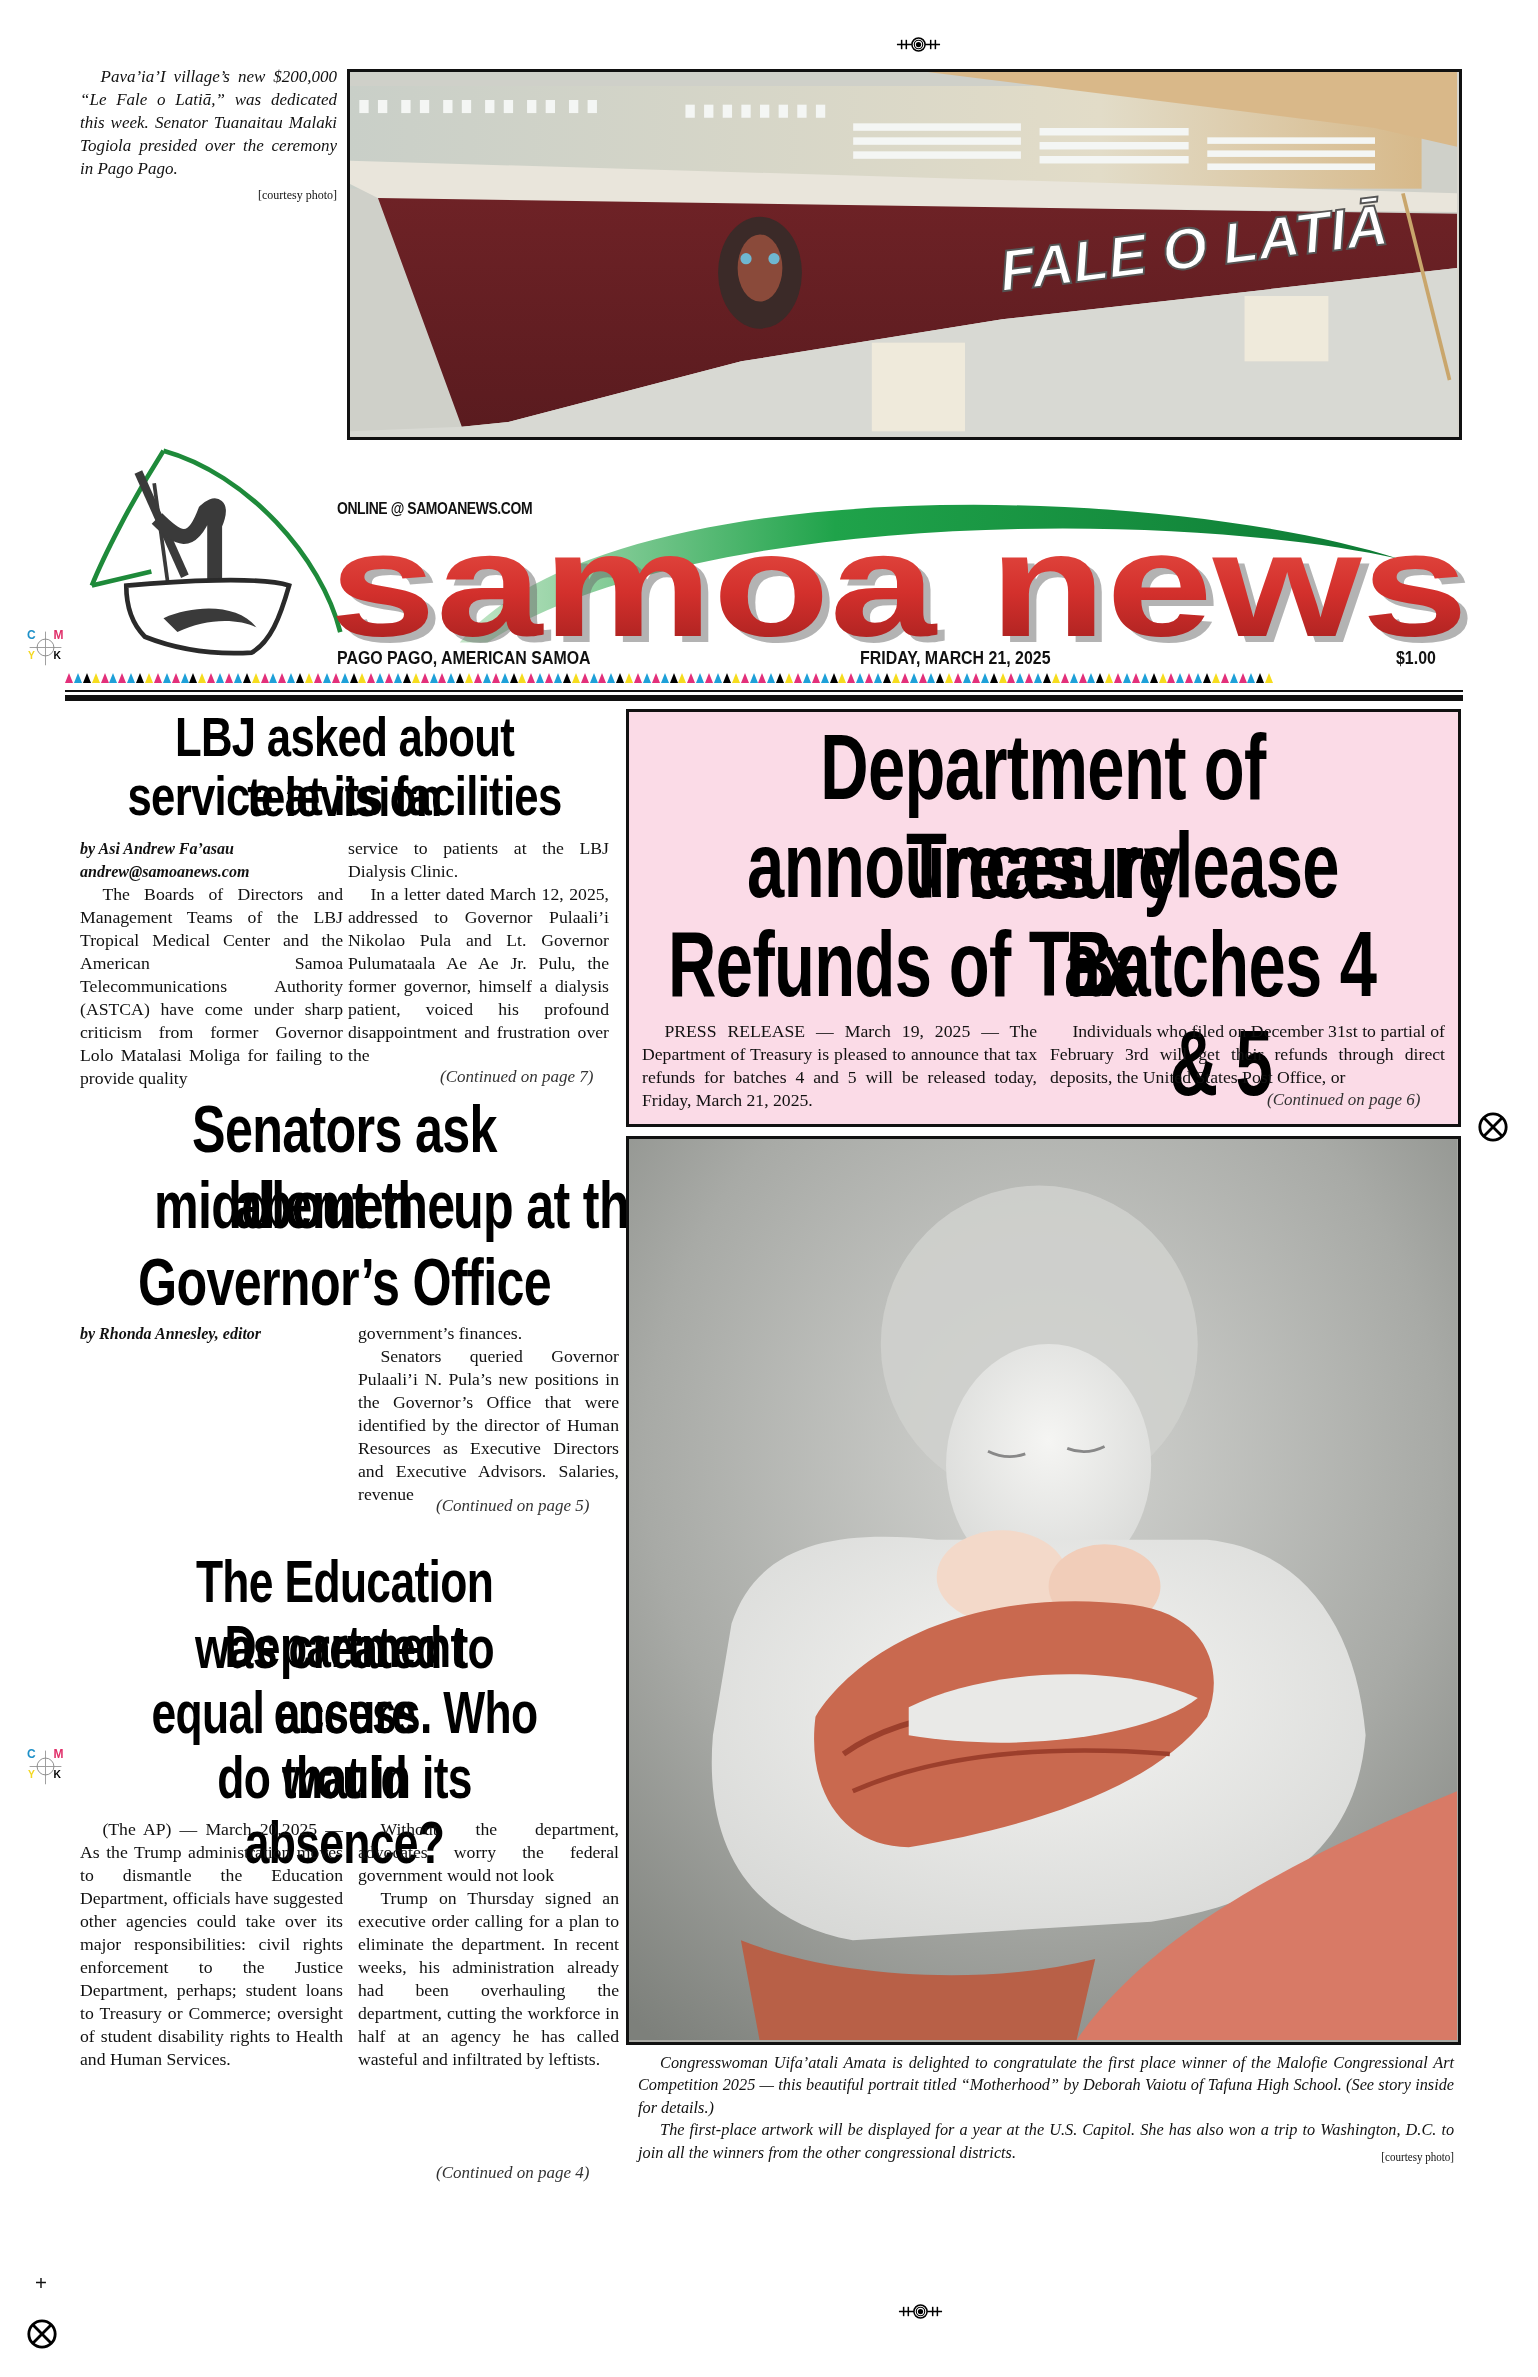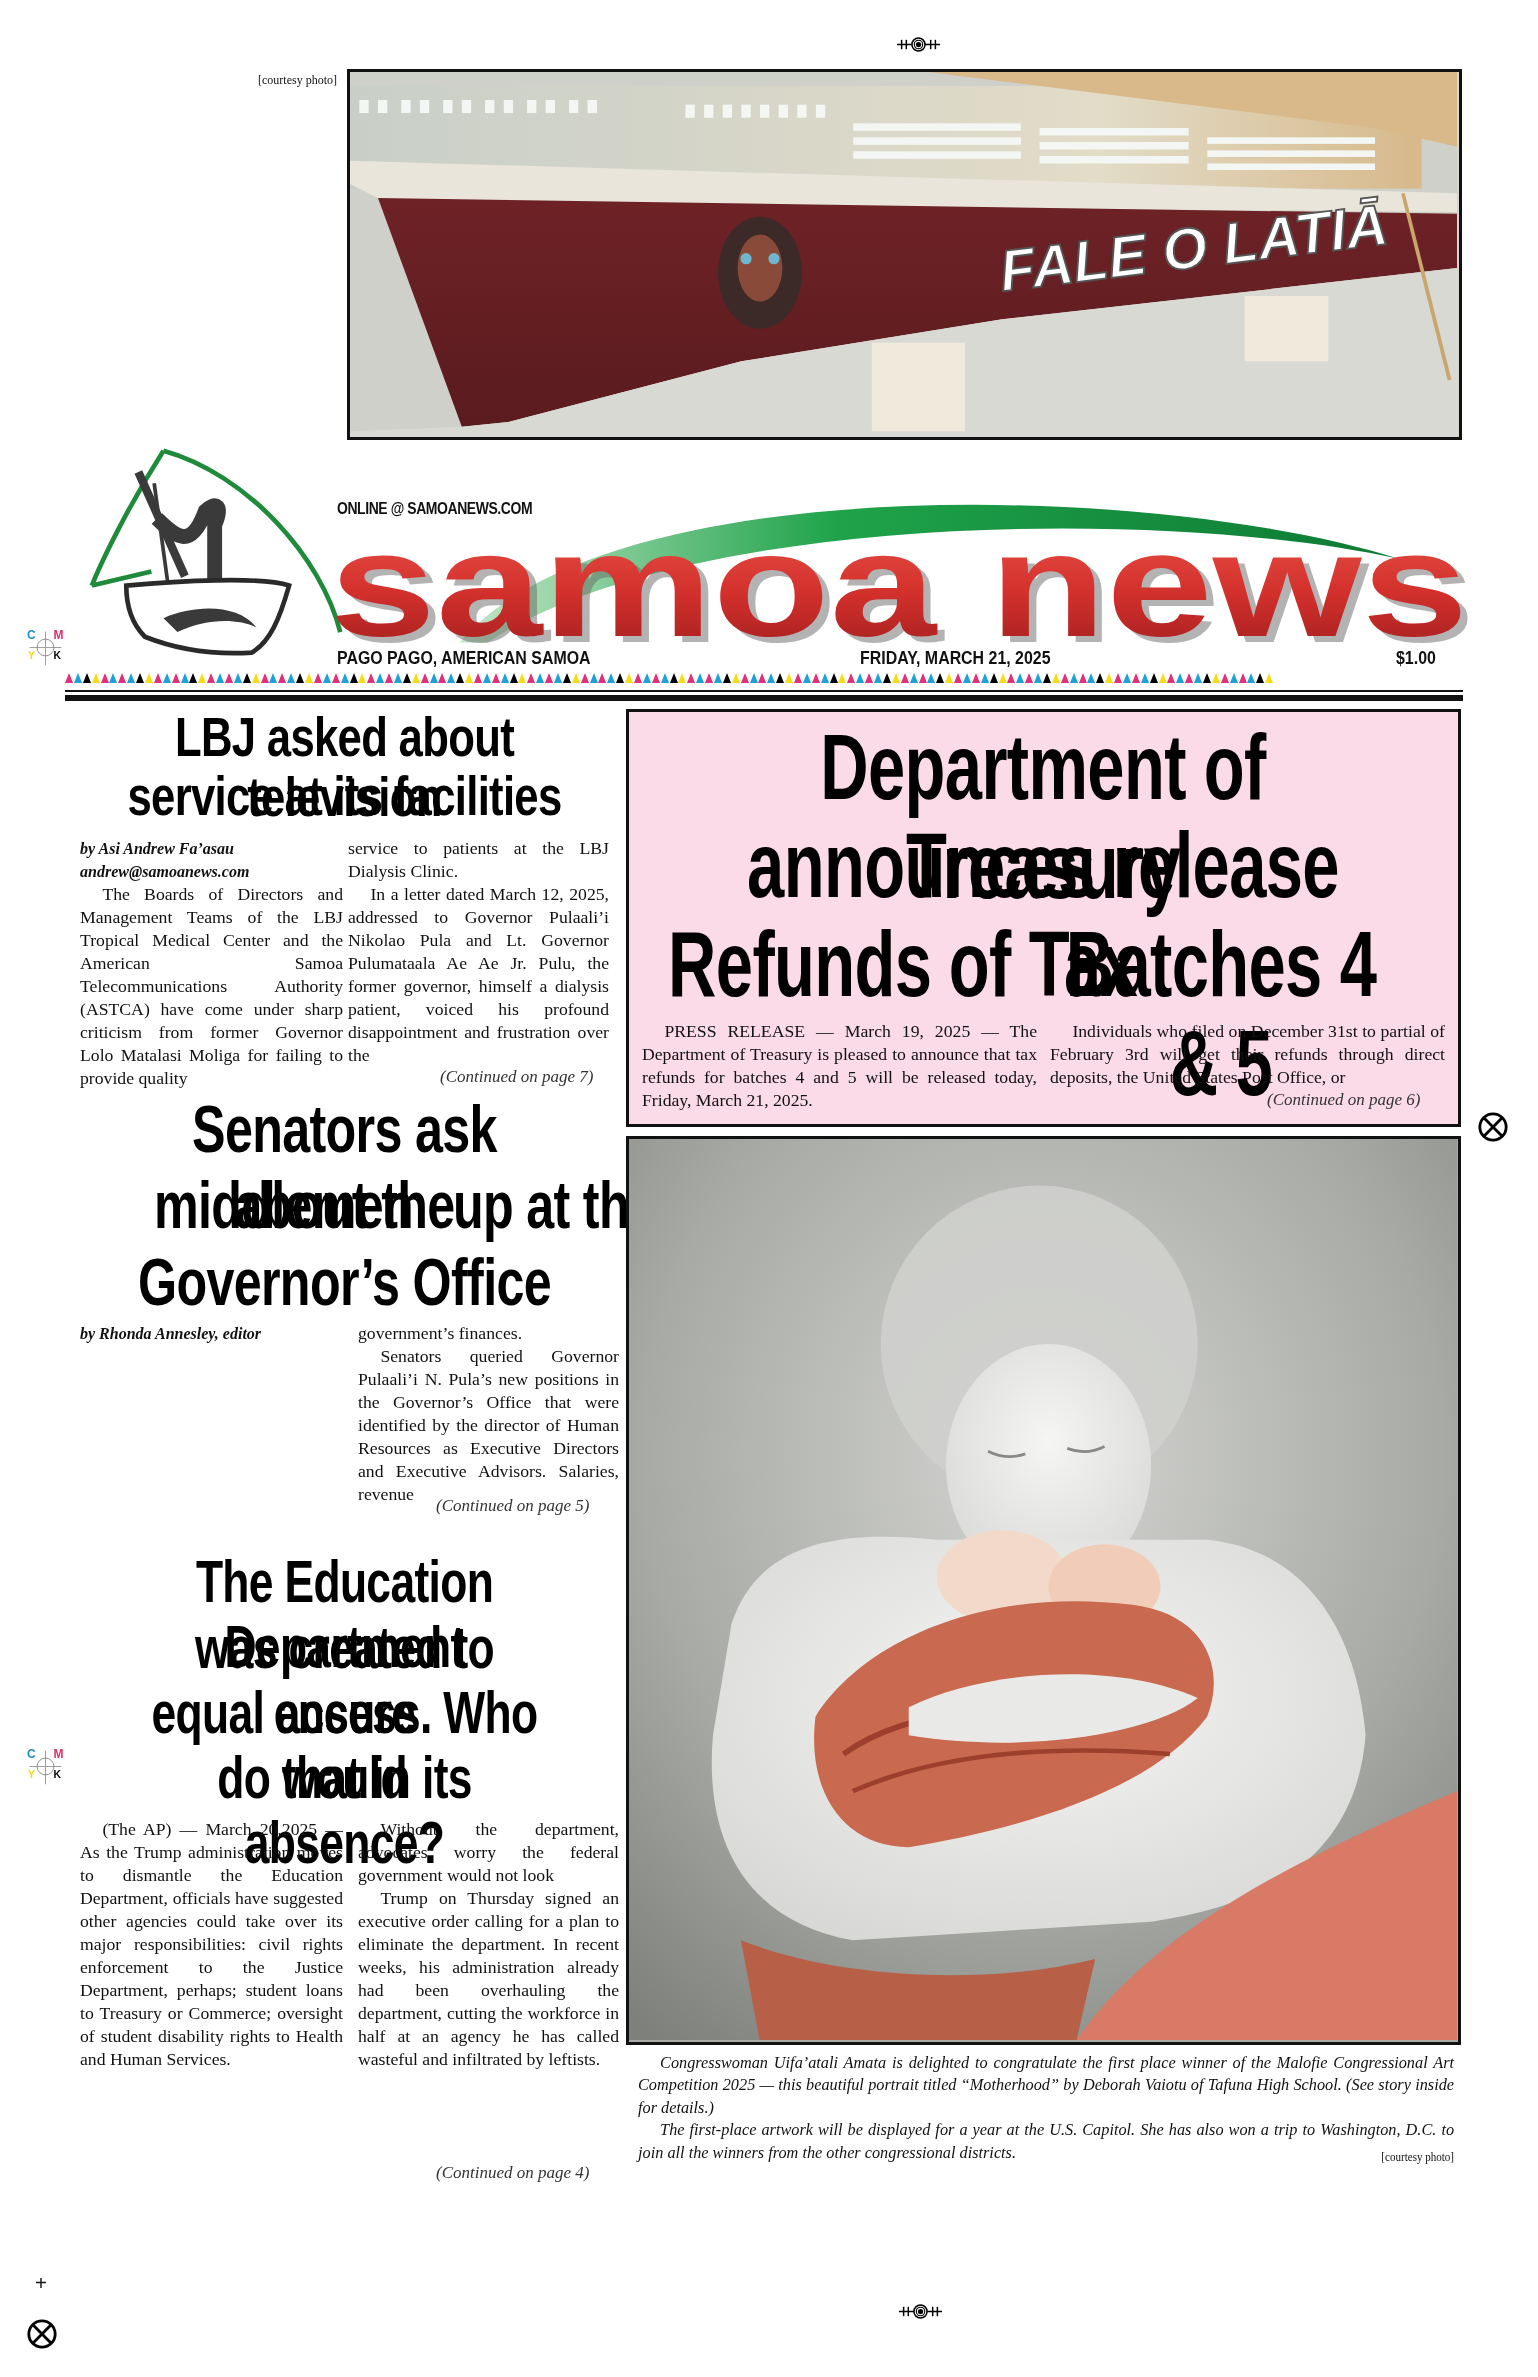--- a/index.html
+++ b/index.html
@@ -105,20 +105,21 @@
   <line x1="27" y1="7" x2="7" y2="27" stroke="#000" stroke-width="3"></line>
 </svg>
 <span class="abs" style="left:35px;top:2271px;font-size:20.5px;font-family:'Liberation Sans',sans-serif;">+</span>
 <svg class="abs" style="left:26px;top:2318px;" width="32" height="32" viewBox="0 0 34 34">
   <circle cx="17" cy="17" r="14" fill="none" stroke="#000" stroke-width="3"></circle>
   <line x1="7" y1="7" x2="27" y2="27" stroke="#000" stroke-width="3"></line>
   <line x1="27" y1="7" x2="7" y2="27" stroke="#000" stroke-width="3"></line>
 </svg>
 
 <div class="abs top-caption">
+  <p>Pava’ia’I village’s new $200,000 “Le Fale o Latiā,” was dedicated this week. Senator Tuanaitau Malaki Togiola presided over the ceremony in Pago Pago.</p>
   <span class="courtesy">[courtesy photo]</span>
 </div>
 
 <div class="abs boat-photo">
   <svg width="1107" height="364" viewBox="0 0 1188 390" preserveAspectRatio="none">
     <defs>
       <linearGradient id="roof" x1="0" y1="0" x2="1" y2="0">
         <stop offset="0" stop-color="#c9cfc8"></stop>
           <stop offset="0.7" stop-color="#e2dcc8"></stop>
           <stop offset="1" stop-color="#d7b98a"></stop>

